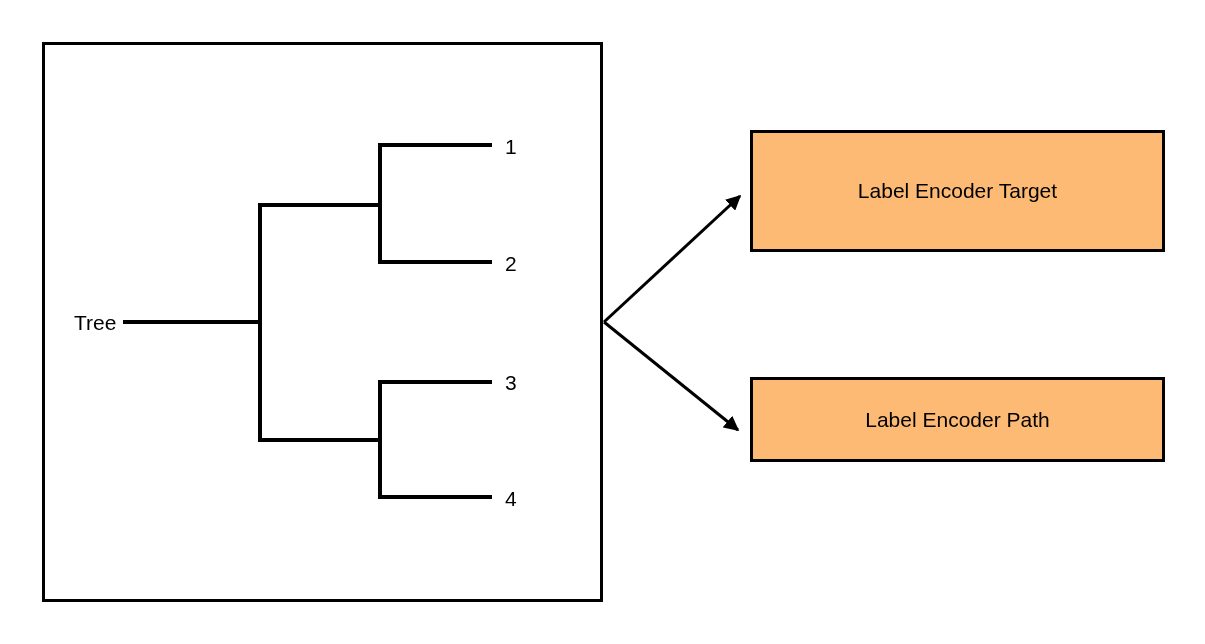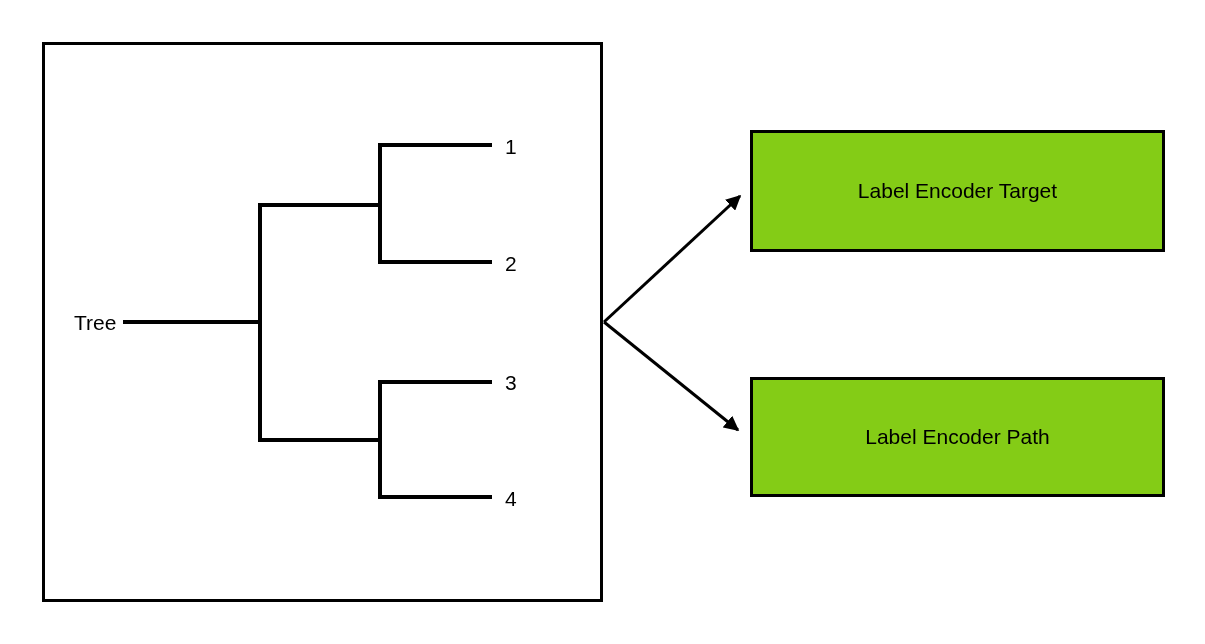--- a/index.html
+++ b/index.html
@@ -44,24 +44,24 @@
   .leaf-2     { left: 505px; top: 263px; }
   .leaf-3     { left: 505px; top: 382px; }
   .leaf-4     { left: 505px; top: 498px; }
   .enc-box {
     position: absolute;
     border: 3px solid #000000;
     display: flex;
     align-items: center;
     justify-content: center;
     font-size: 21px;
-    background: #84cc16;
+    background: #fdba74;
   }
   .enc-target { left: 750px; top: 130px; width: 415px; height: 122px; }
-  .enc-path   { left: 750px; top: 377px; width: 415px; height: 120px; }
+  .enc-path   { left: 750px; top: 377px; width: 415px; height: 85px; }
 </style>
 </head>
 <body>
 
 <div class="canvas">
 
   <div class="tree-box"></div>
 
   <svg class="svg-layer" width="1205" height="644" viewBox="0 0 1205 644">
     <defs>

